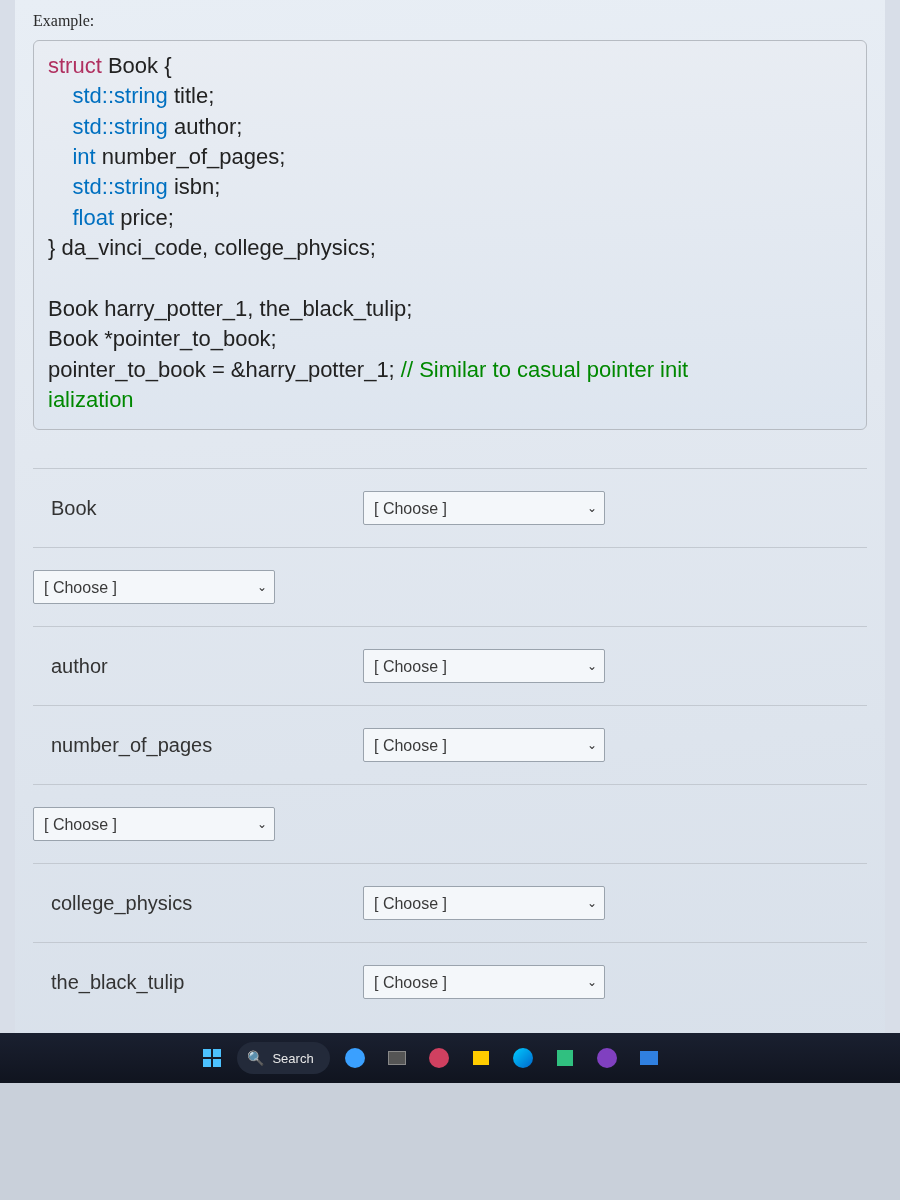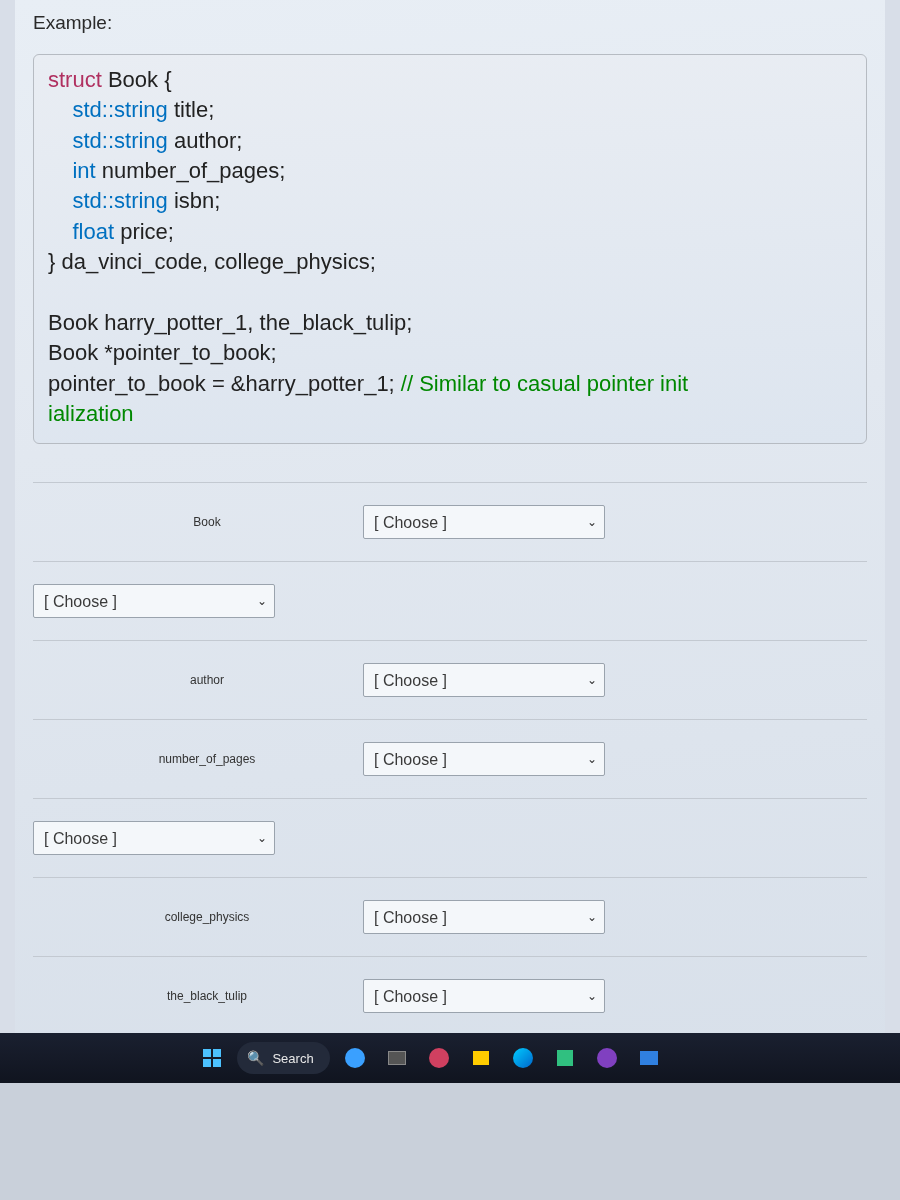--- a/index.html
+++ b/index.html
@@ -18,23 +18,24 @@
   padding: 12px 18px 0 18px;
   min-height: 1065px;
 }
 .instructions {
   font-size: 19px;
   color: #2a2a2a;
   line-height: 1.55;
   margin-bottom: 14px;
 }
 .example-label {
-  font-size: 19px;
+  font-size: 16px;
   color: #2a2a2a;
-  margin-bottom: 20px;
+  margin-bottom: 10px;
+  font-family: Liberation Serif, serif;
 }
 .code-block {
   border: 1px solid #b6bbc2;
   border-radius: 6px;
   padding: 10px 14px 14px 14px;
   margin-bottom: 38px;
   background: linear-gradient(178deg, #e9edf3 0%, #dde5ef 100%);
 }
 .code-block pre {
   font-family: Liberation Sans, sans-serif;
@@ -48,23 +49,22 @@
 .comment   { color: #008800; }
 .match-row {
   display: flex;
   align-items: center;
   border-top: 1px solid #c3c9d1;
   padding: 22px 0;
 }
 .match-label {
   flex: 0 0 330px;
   padding-left: 18px;
-  font-size: 12px;
+  font-size: 20px;
   color: #333;
-  text-align: center;
 }
 .select-wrap {
   position: relative;
   width: 242px;
 }
 .select {
   width: 100%;
   height: 34px;
   border: 1px solid #9aa3ad;
   border-radius: 2px;

